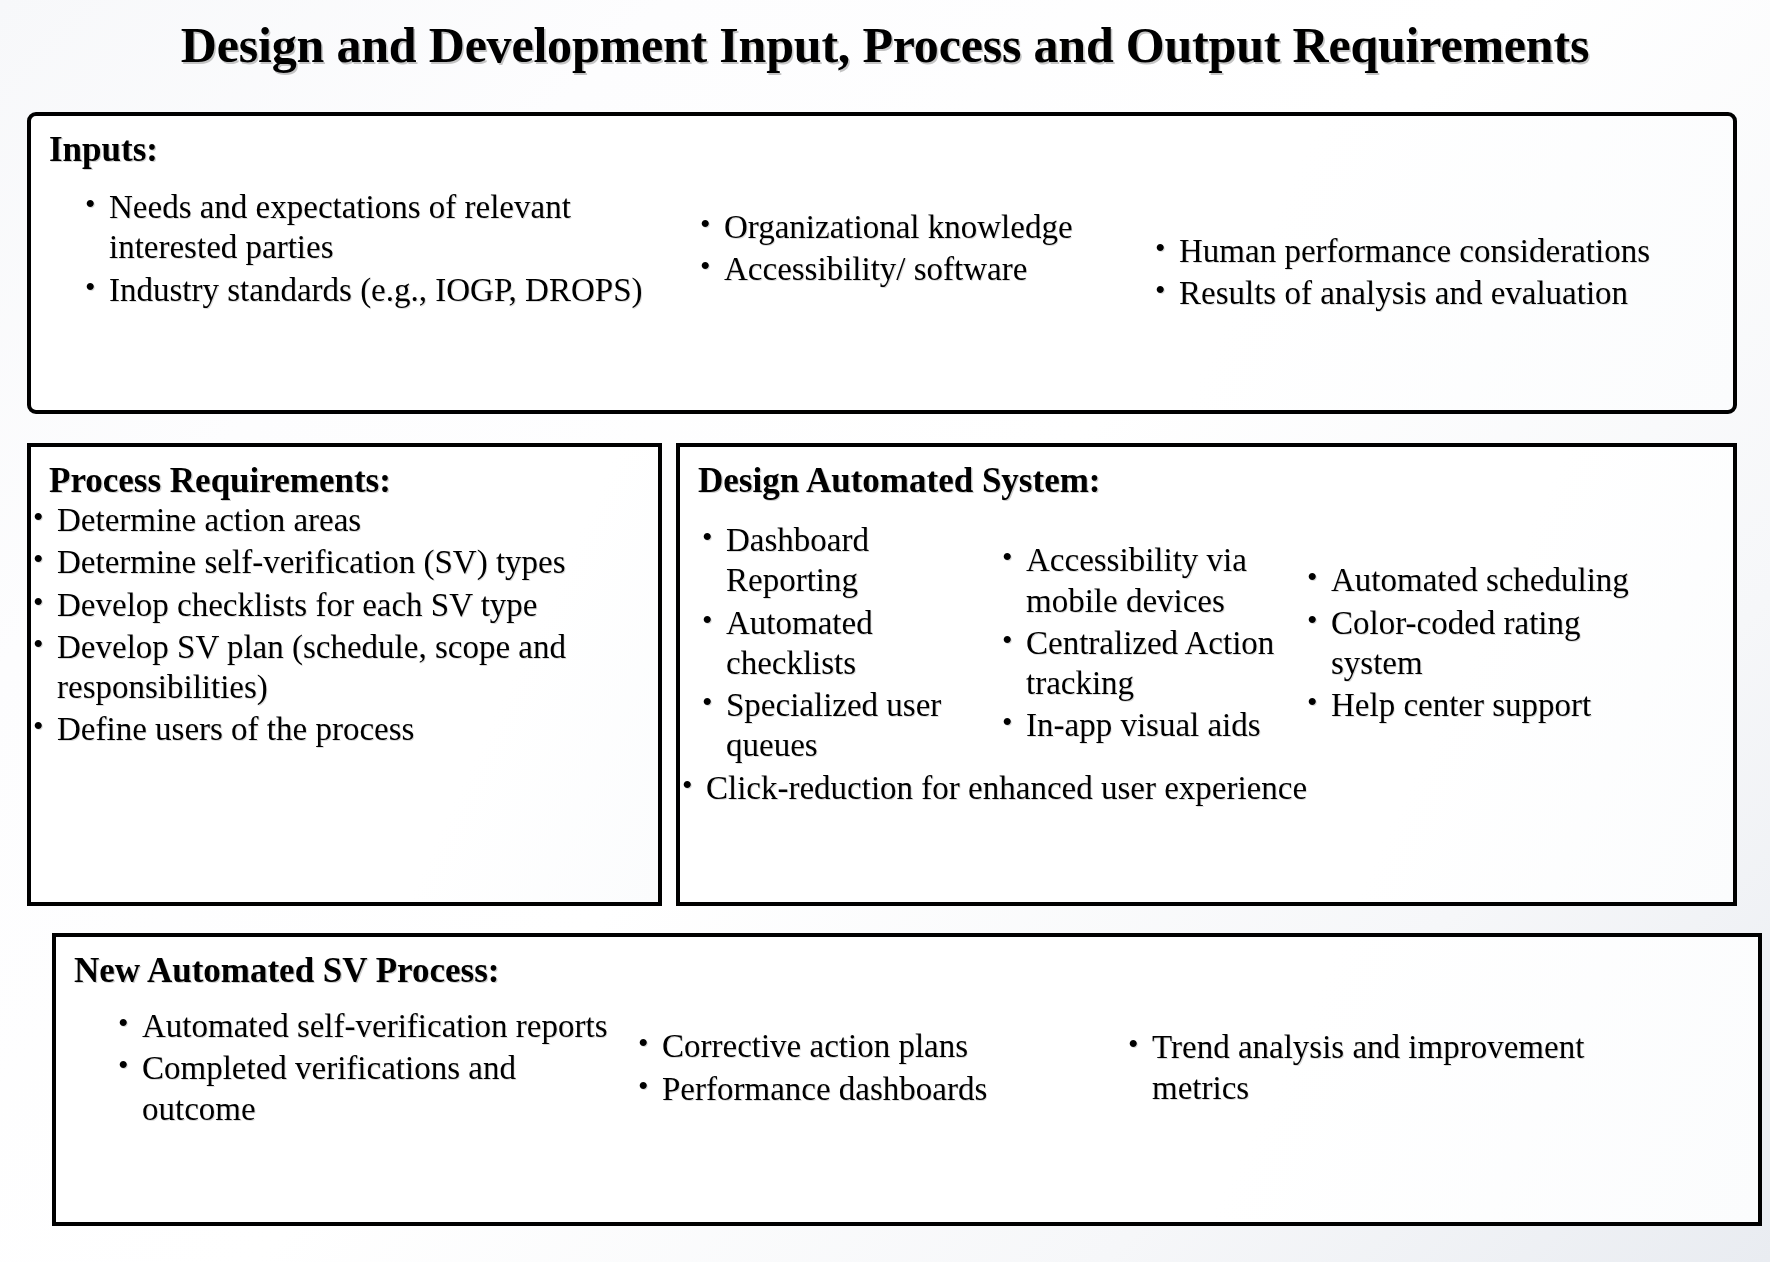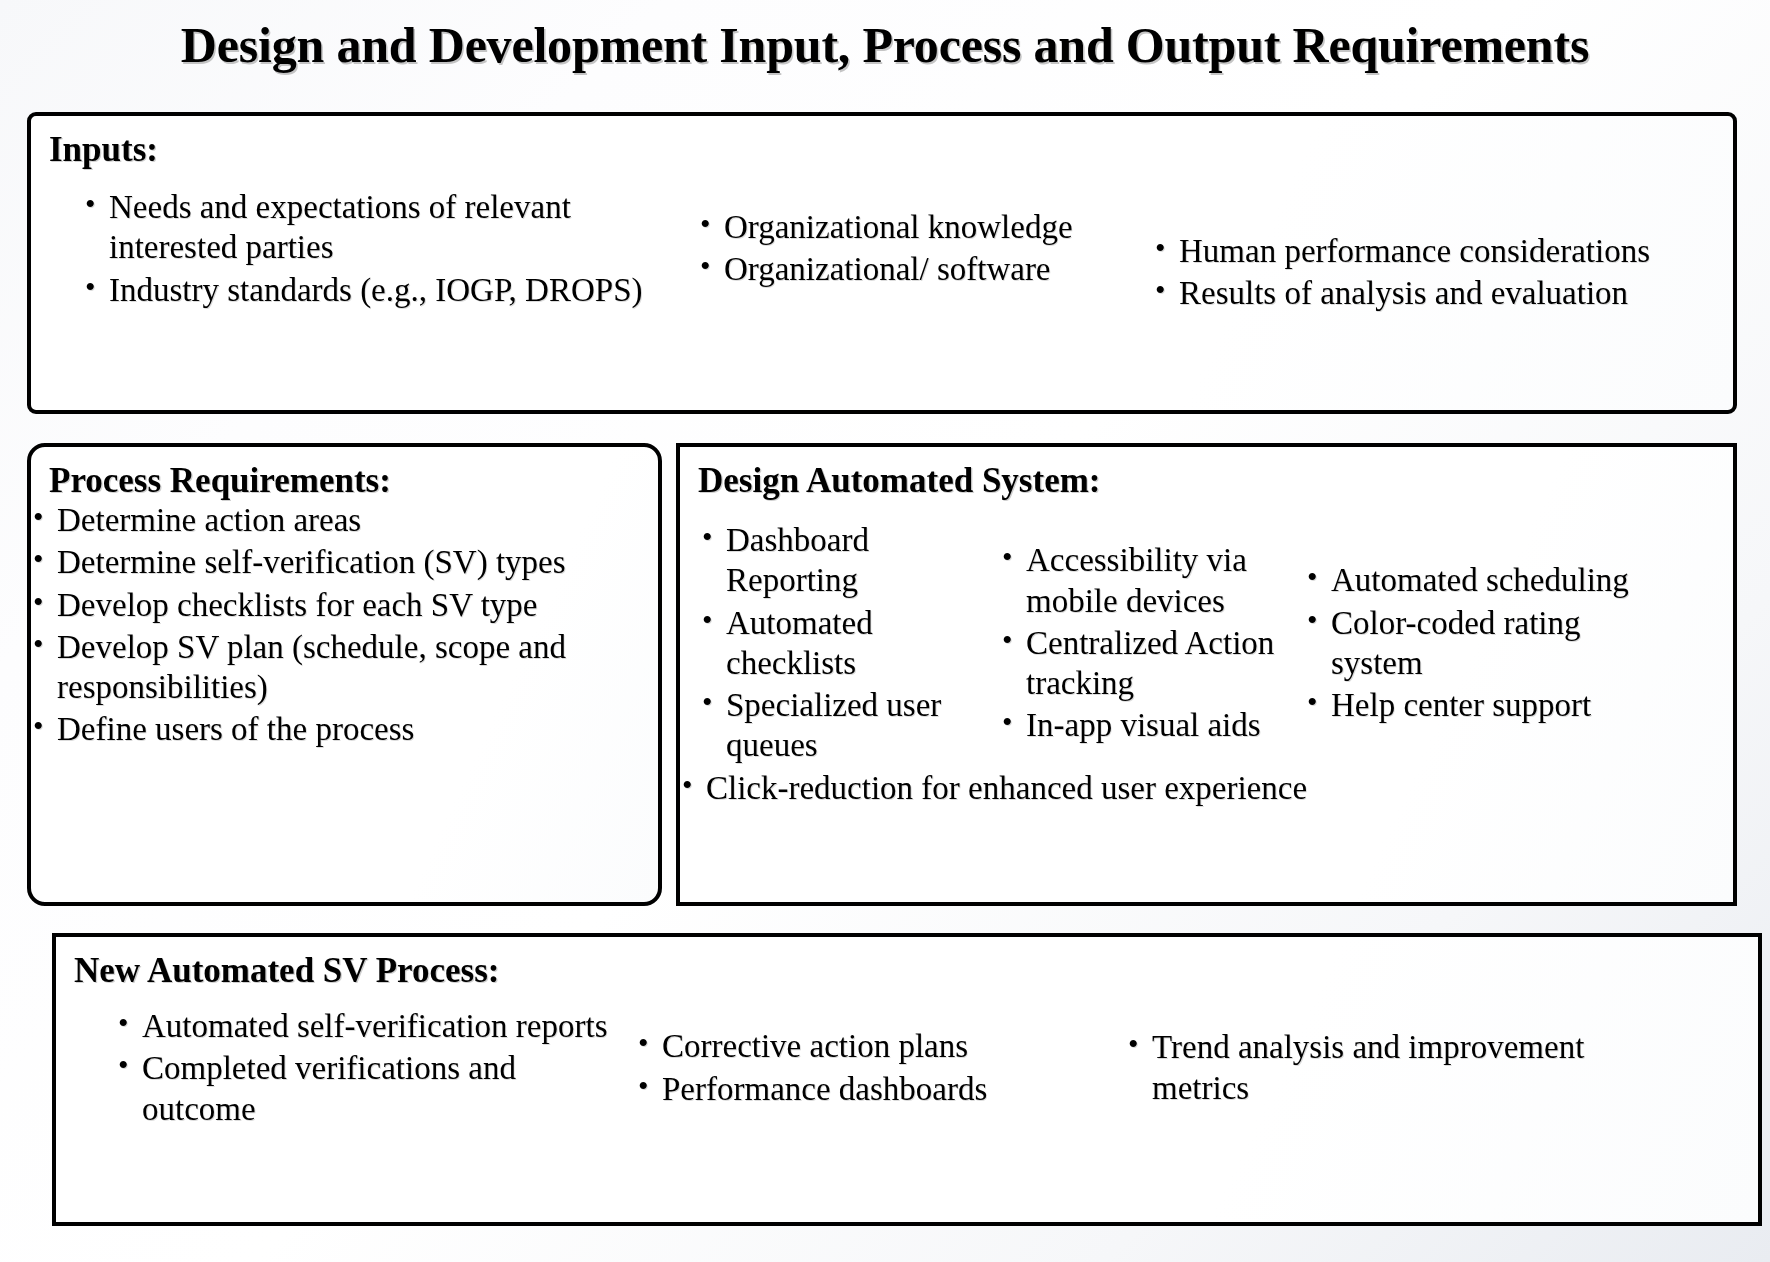--- a/index.html
+++ b/index.html
@@ -37,21 +37,21 @@
   }
 
   .box {
     position: absolute;
     border: 4px solid #000000;
     background: linear-gradient(115deg, #ffffff 0%, #ffffff 70%, #fbfcfd 100%);
     box-sizing: border-box;
   }
 
   .box-inputs   { left: 27px;  top: 112px;  width: 1710px; height: 302px; border-radius: 9px; }
-  .box-process  { left: 27px;  top: 443px;  width: 635px;  height: 463px; border-radius: 18px; }
+  .box-process  { left: 27px;  top: 443px;  width: 635px;  height: 463px; }
   .box-design   { left: 676px; top: 443px;  width: 1061px; height: 463px; }
   .box-output   { left: 27px;  top: 933px;  width: 1710px; height: 293px; margin-left: 25px; }
 
   .box-heading {
     font-size: 35px;
     font-weight: bold;
     line-height: 1.12;
     margin: 14px 0 0 18px;
     text-shadow: 1.2px 1.2px 0 rgba(160,160,160,0.5);
     font-family: "Liberation Serif", "DejaVu Serif", serif;
@@ -129,21 +129,21 @@
 
   <div class="box box-inputs">
     <div class="box-heading">Inputs:</div>
     <div class="cols inputs-body">
       <ul class="bl c1">
         <li>Needs and expectations of relevant interested parties</li>
         <li>Industry standards (e.g., IOGP, DROPS)</li>
       </ul>
       <ul class="bl c2">
         <li>Organizational knowledge</li>
-        <li>Organizational/ software</li>
+        <li>Accessibility/ software</li>
       </ul>
       <ul class="bl c3">
         <li>Human performance considerations</li>
         <li>Results of analysis and evaluation</li>
       </ul>
     </div>
   </div>
 
   <div class="box box-process">
     <div class="box-heading">Process Requirements:</div>

